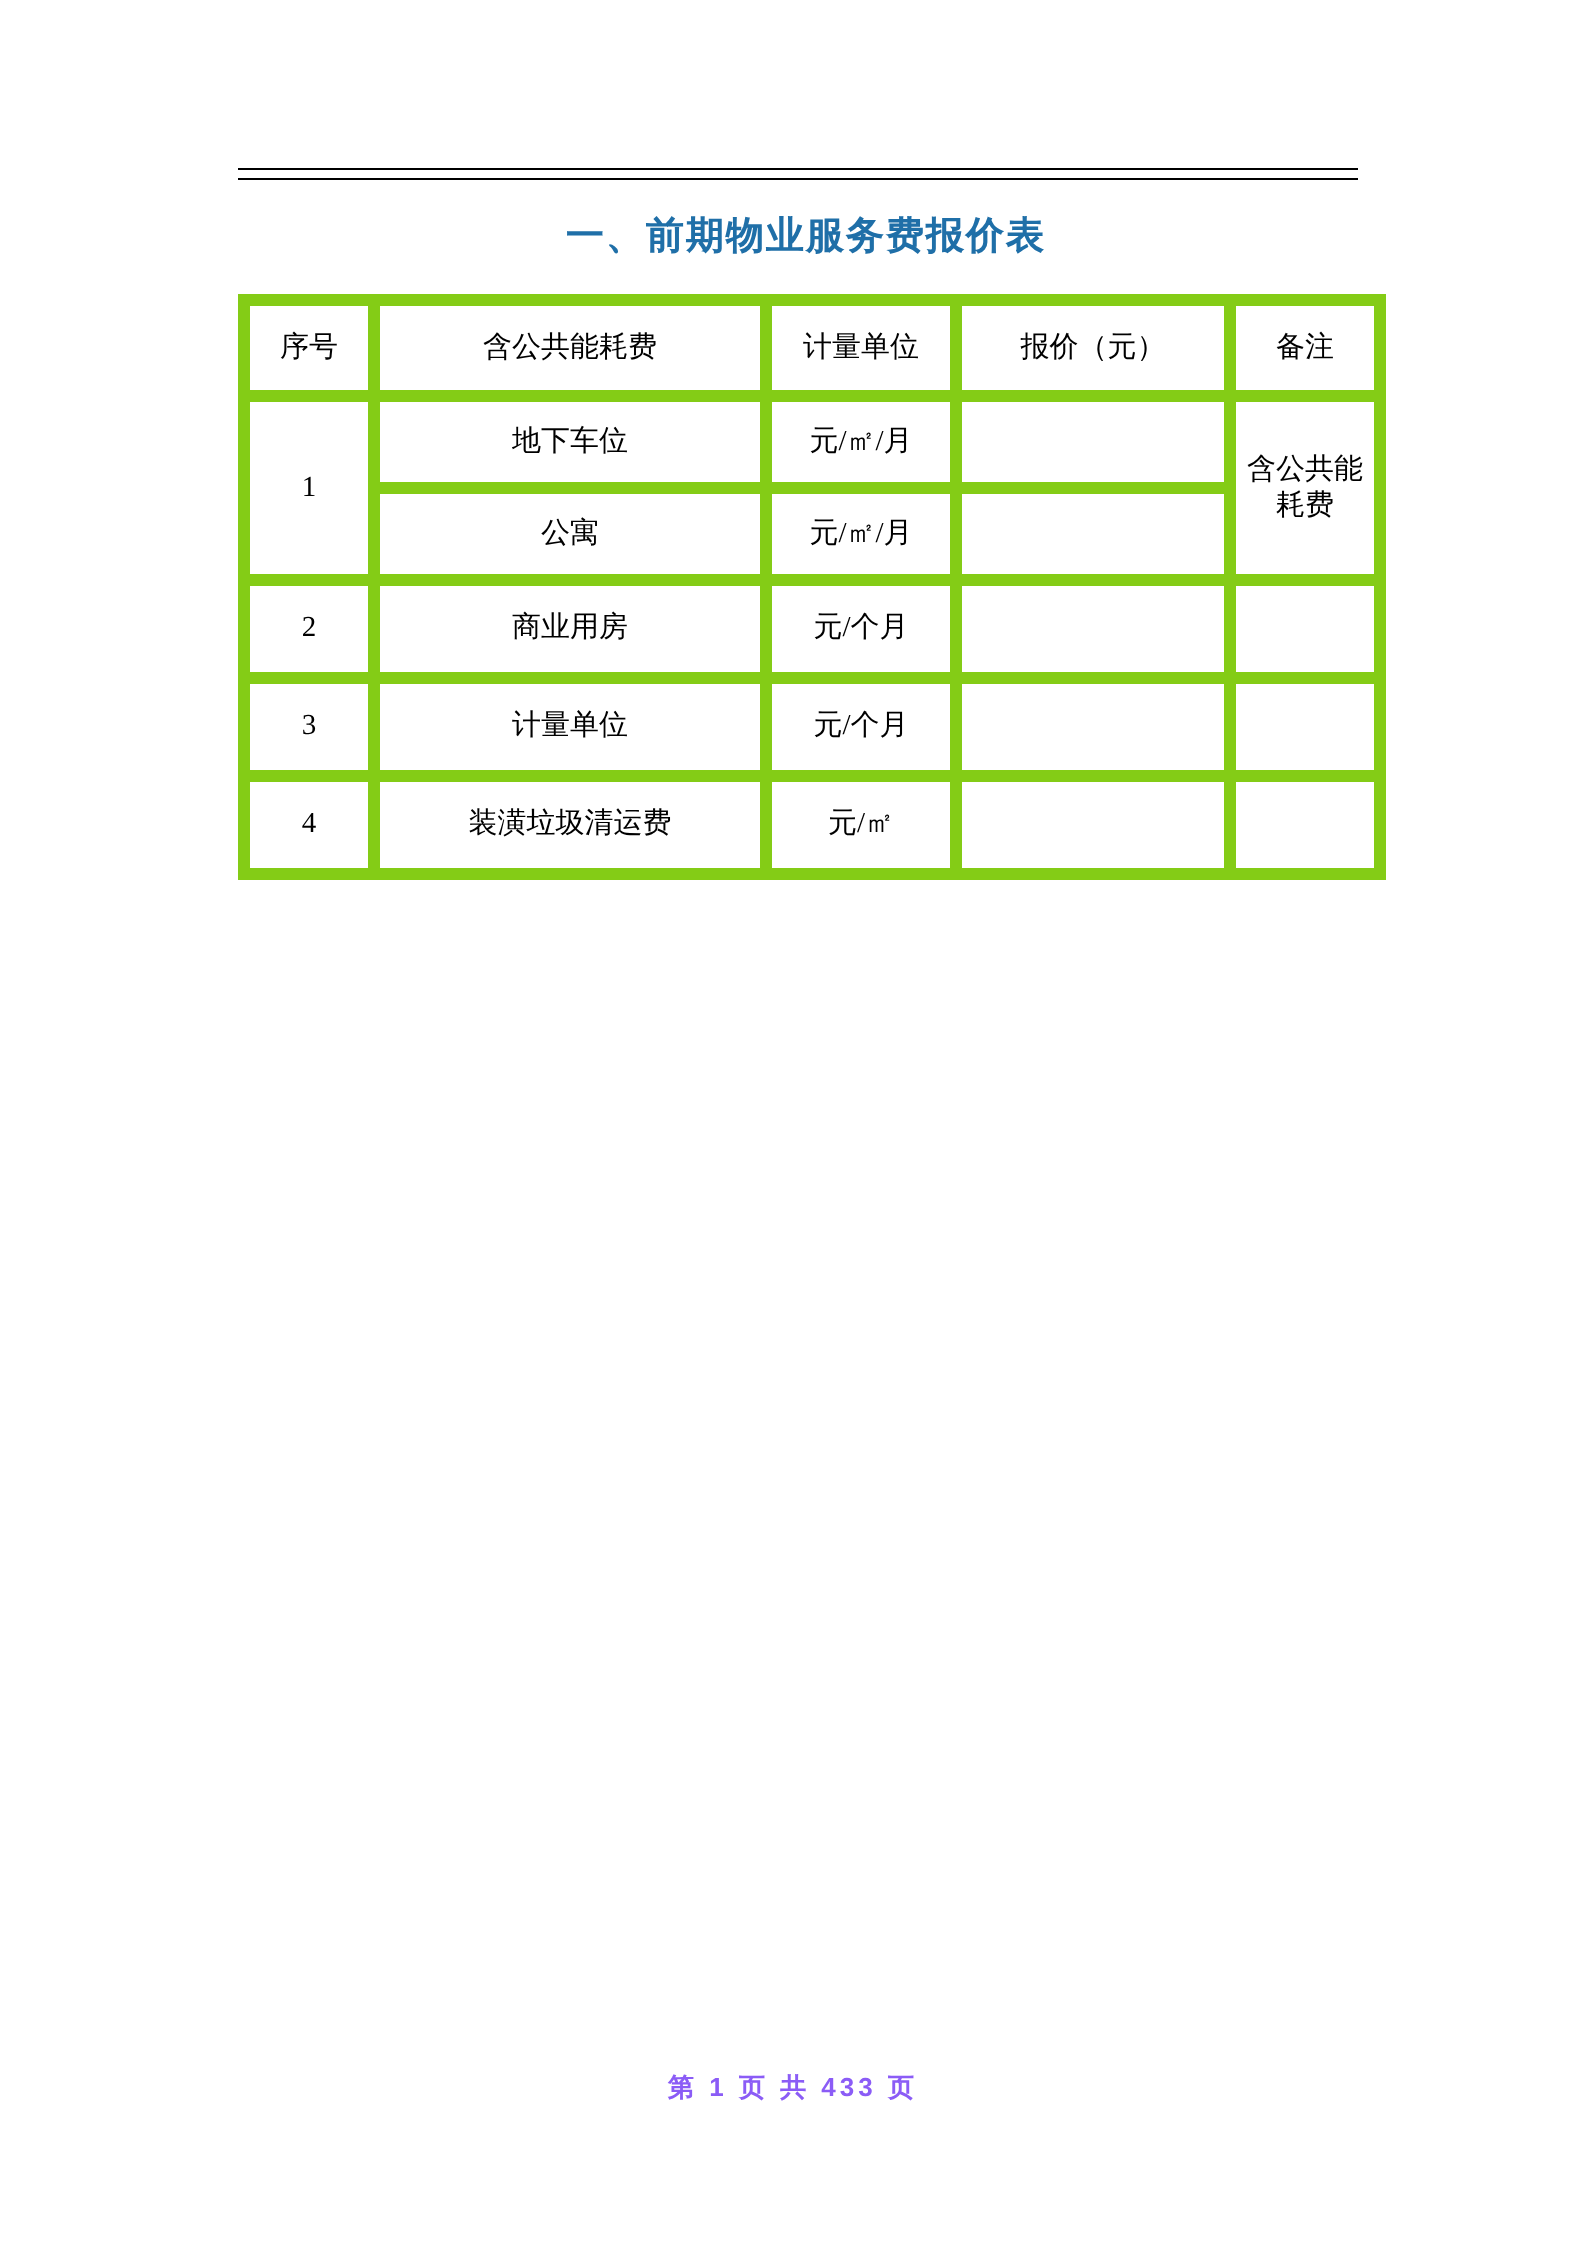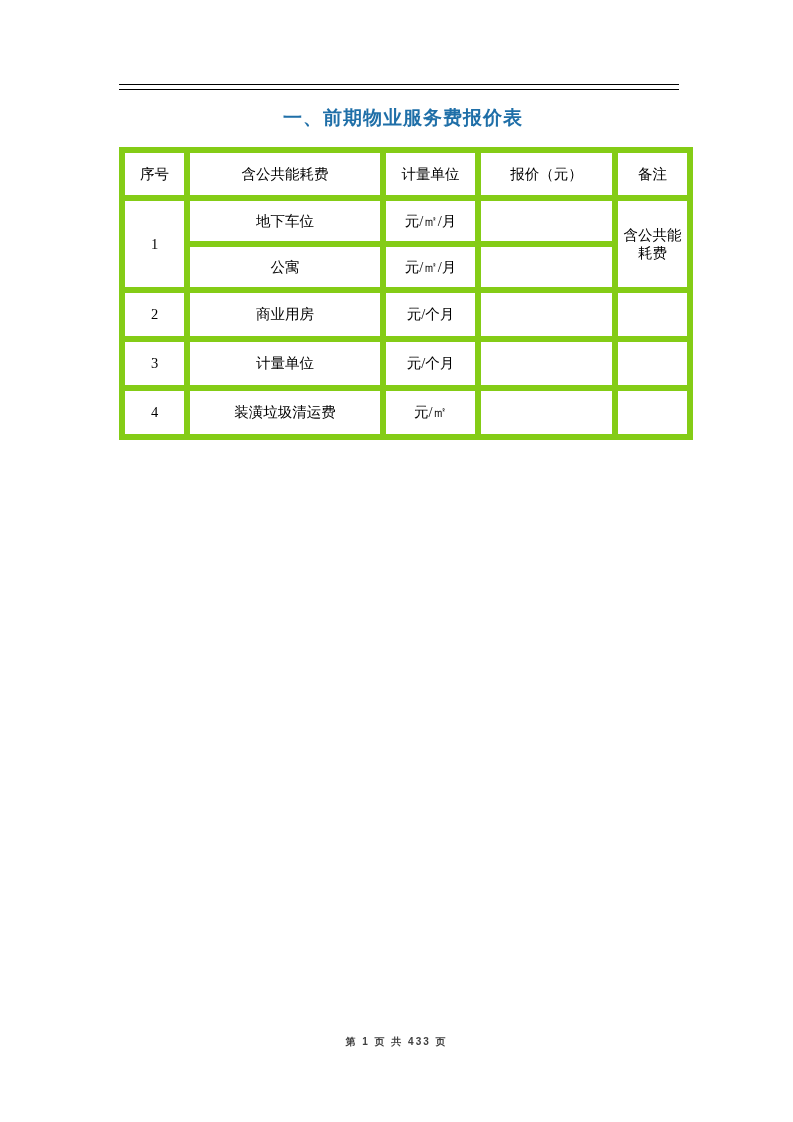--- a/index.html
+++ b/index.html
@@ -74,23 +74,23 @@
   .remark-cell {
     line-height: 1.55;
   }
   .footer {
     position: absolute;
     left: 0;
     top: 1035px;
     width: 793px;
     text-align: center;
     font-family: "Liberation Sans", "DejaVu Sans", sans-serif;
-    font-size: 10px;
+    font-size: 13px;
     font-weight: bold;
-    color: #404040;
+    color: #8b5cf6;
     letter-spacing: 2px;
   }
 </style>
 </head>
 <body>
 
 <div class="page">
 
   <div class="top-rule"></div>
 

